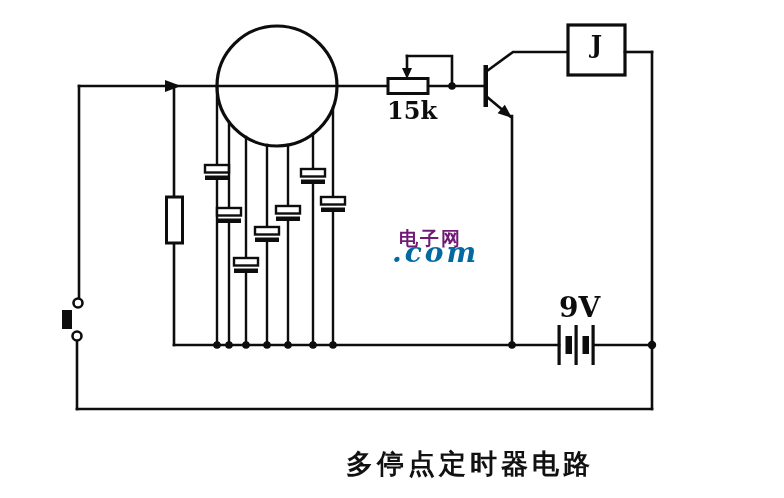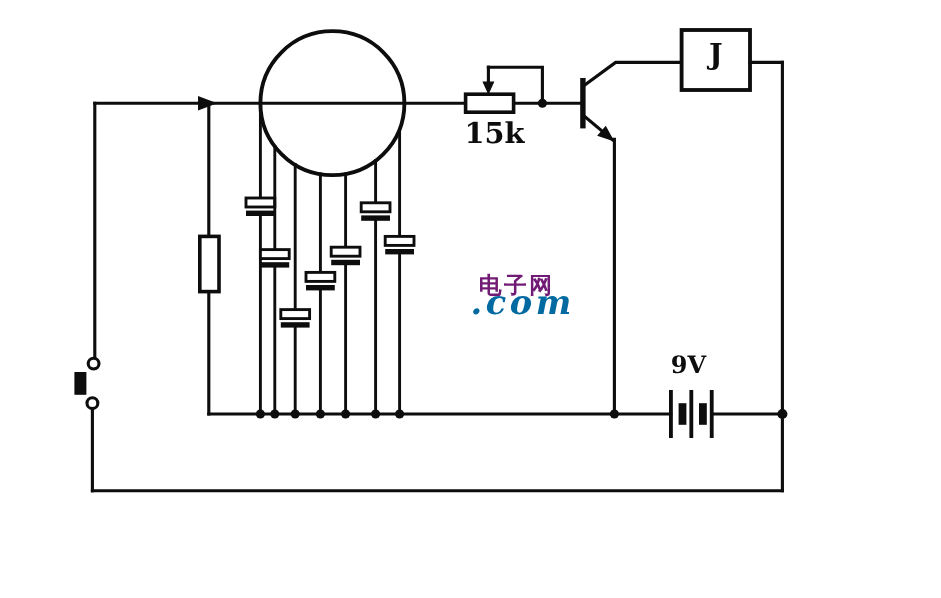--- a/index.html
+++ b/index.html
@@ -8,21 +8,21 @@
     font-family:"DejaVu Serif","Liberation Serif",serif;
   }
   #schematic{position:absolute;left:0;top:0;}
   .lbl{
     position:absolute;color:#0d0d0d;font-weight:bold;white-space:pre;
     font-family:"DejaVu Serif","Liberation Serif",serif;line-height:1;
   }
   .lbl-470k{left:110px;top:205px;font-size:24px;letter-spacing:1px;}
   .lbl-15k{left:387px;top:99px;font-size:24px;}
   .lbl-caps{left:338px;top:213px;font-size:21px;}
-  .lbl-9v{left:559px;top:294px;font-size:20px;}
+  .lbl-9v{left:559px;top:294px;font-size:28px;}
   .lbl-relay{left:568px;top:33px;width:57px;text-align:center;font-size:24px;font-weight:bold;}
   .caption{
     position:absolute;left:346px;top:446px;font-size:27px;font-weight:bold;
     color:#111;letter-spacing:4px;white-space:pre;
     font-family:"DejaVu Sans","Liberation Sans",sans-serif;
   }
   .wm{position:absolute;line-height:1;white-space:pre;}
   .wm-brand{
     left:318px;top:226px;font-size:43px;font-weight:bold;letter-spacing:-1px;
     color:#f2a3ab;font-family:"Liberation Sans","DejaVu Sans",sans-serif;
@@ -140,13 +140,14 @@
     </g>
   </svg>
 
   <div class="lbl lbl-15k">15k</div>
   <div class="lbl lbl-9v">9V</div>
   <div class="lbl lbl-relay">J</div>
 
   <div class="wm wm-cn">电子网</div>
   <div class="wm wm-com">.com</div>
 
+  <div class="caption">多停点定时器电路</div>
 </div>
 
 </body></html>

